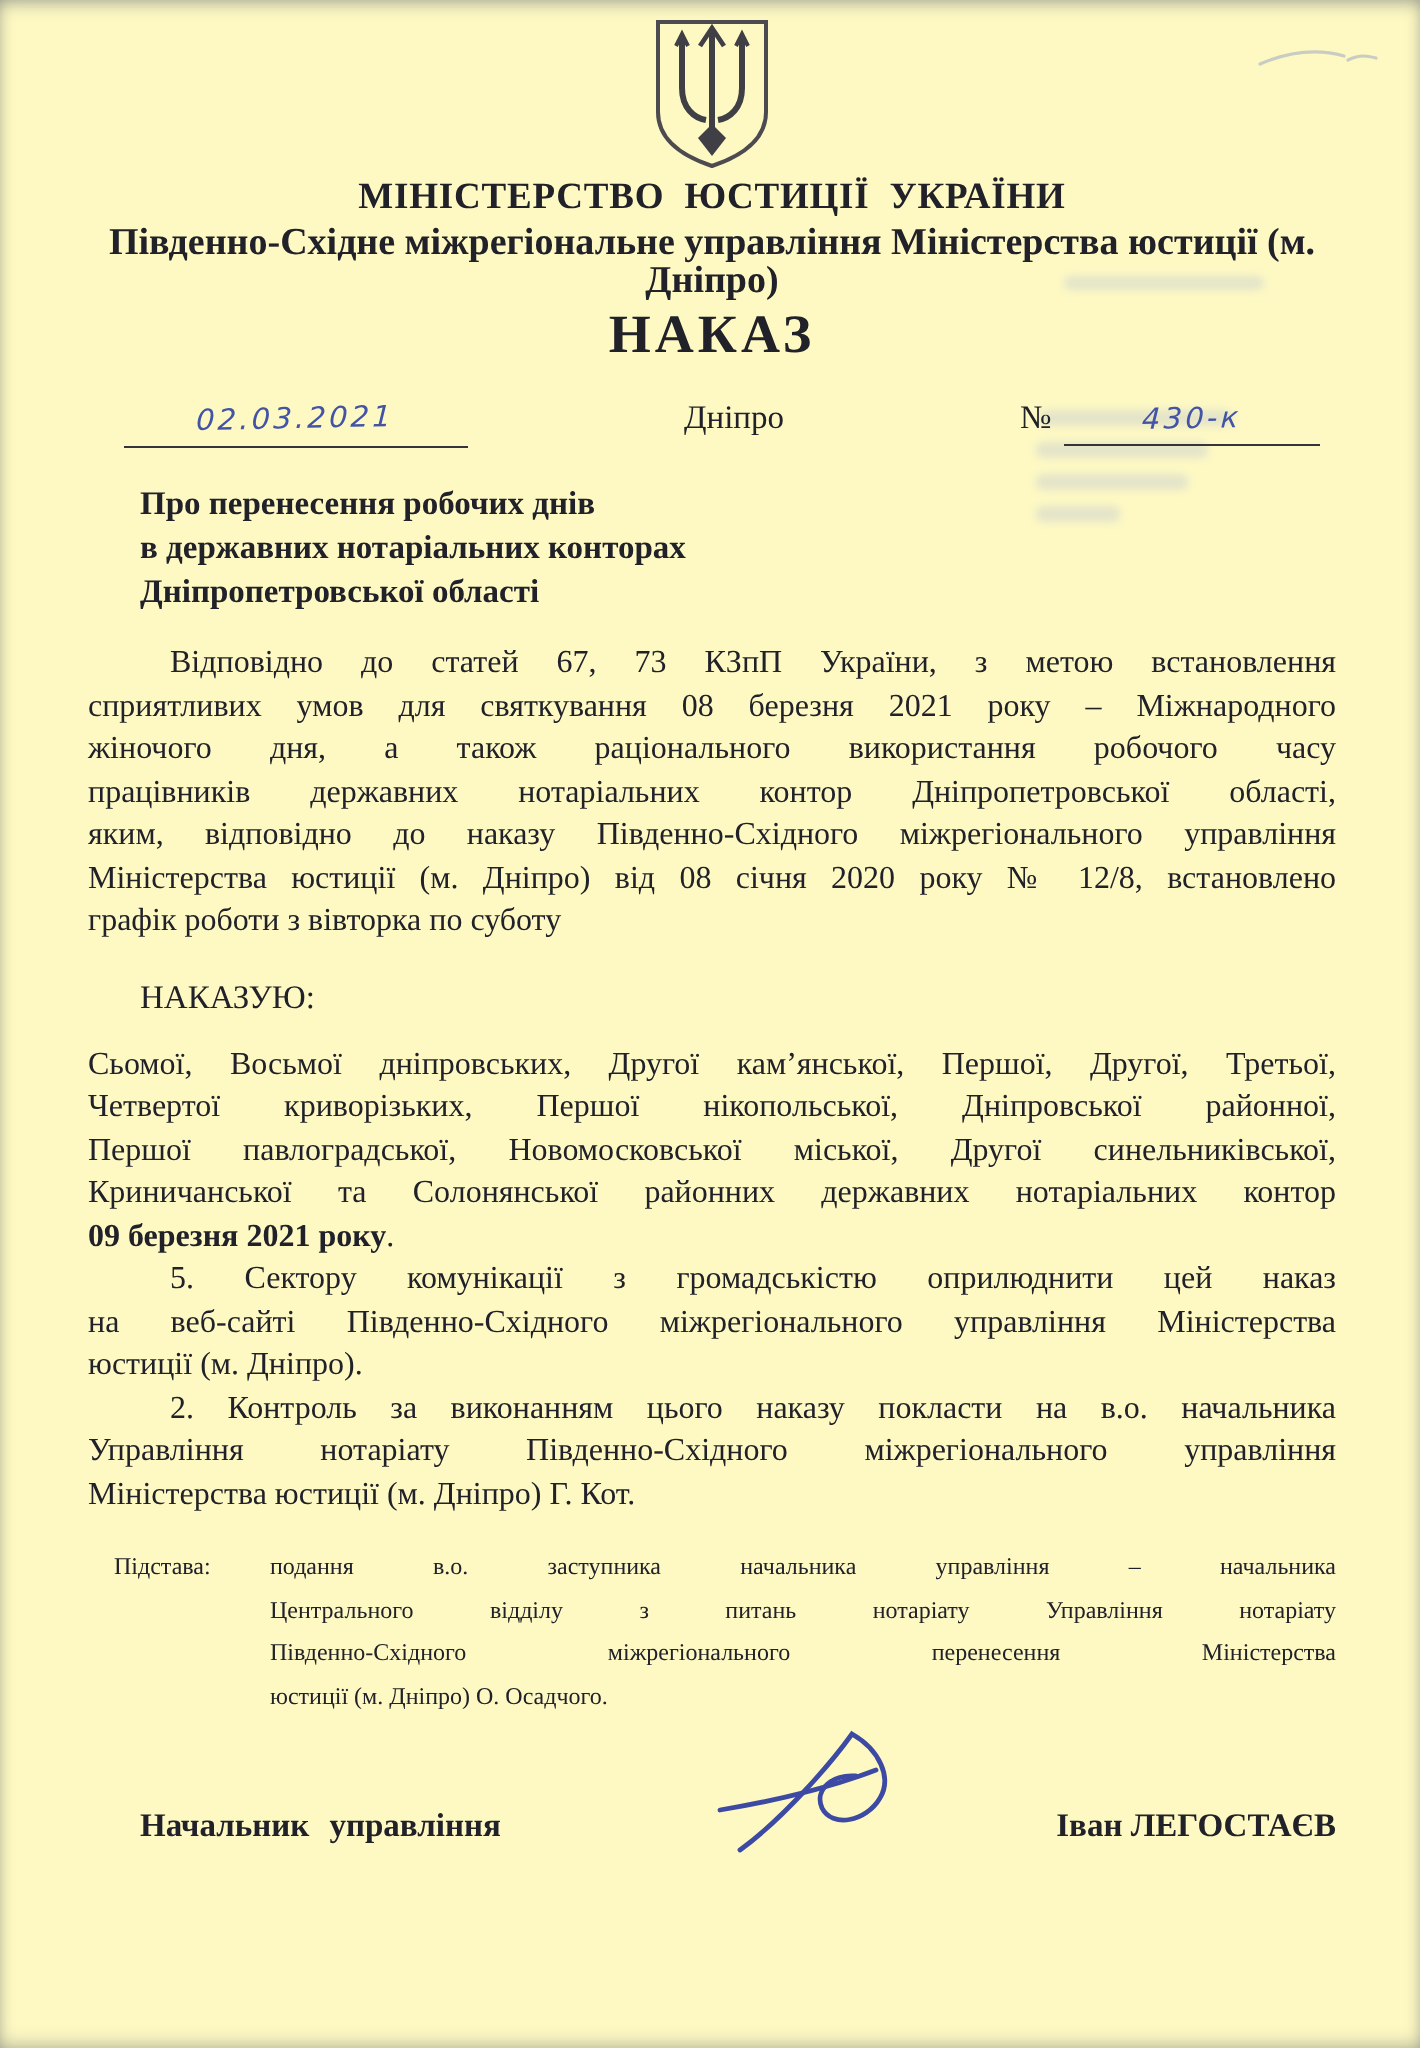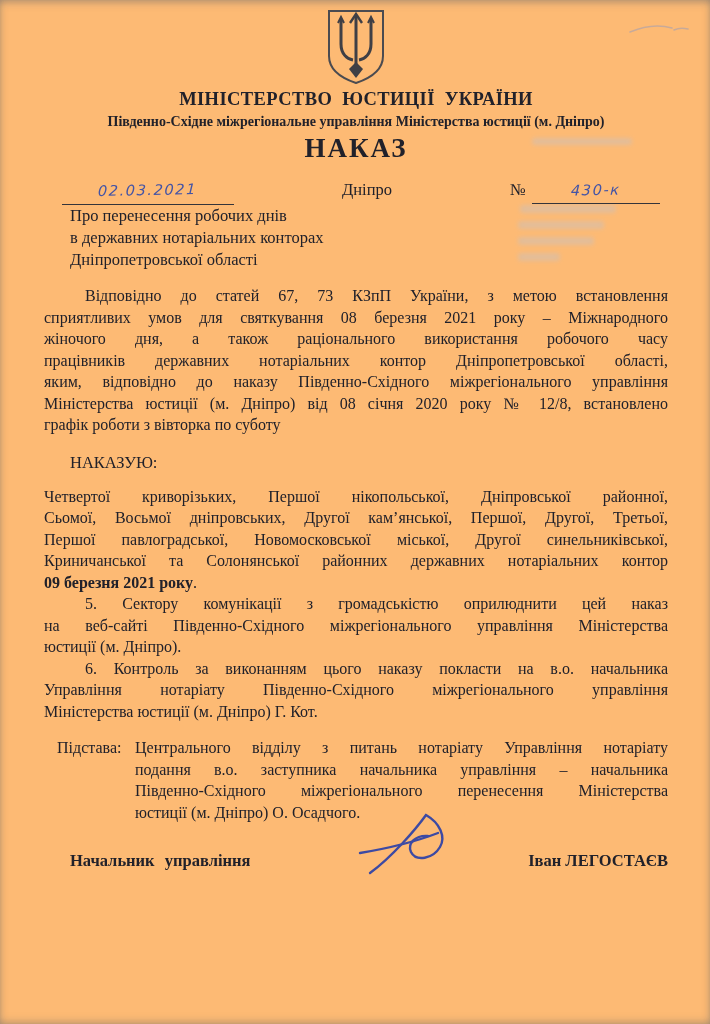--- a/index.html
+++ b/index.html
@@ -1,68 +1,68 @@
 <!DOCTYPE html>
 <html><head>
 <meta charset="utf-8">
 <style>
   html,body{margin:0;padding:0;background:#d7d7d5;}
   .page{
     position:relative;width:710px;height:1024px;overflow:hidden;
-    background:#fdba74;
+    background:#fef9c3;
     font-family:"Liberation Serif","DejaVu Serif",serif;
     color:#21212a;
     box-shadow:inset 0 5px 8px -3px rgba(90,100,110,.45),
                inset 0 -6px 9px -4px rgba(90,100,110,.35),
                inset 4px 0 8px -4px rgba(90,100,110,.22),
                inset -4px 0 8px -4px rgba(90,100,110,.22);
   }
   .content{position:absolute;left:44px;top:0;width:624px;}
 
   
   .emblem{width:62px;height:78px;margin:8px auto 0;display:block;}
   .ministry{margin-top:2px;text-align:center;font-weight:bold;font-size:18.5px;
     letter-spacing:.4px;word-spacing:5px;line-height:22px;}
-  .department{margin-top:2px;text-align:center;font-weight:bold;font-size:14px;line-height:19px;}
+  .department{margin-top:2px;text-align:center;font-weight:bold;font-size:19px;line-height:19px;}
   .doctype{margin-top:5px;text-align:center;font-weight:bold;font-size:27px;
     letter-spacing:2px;line-height:25px;}
 
   
   .meta{position:relative;margin-top:19px;height:25px;font-size:16.5px;}
   .meta-city{position:absolute;left:0;right:0;text-align:center;padding-left:22px;}
   .meta-date{position:absolute;left:18px;width:172px;height:24px;
     border-bottom:1.6px solid #34343a;text-align:center;}
   .meta-number{position:absolute;right:8px;width:150px;height:24px;display:flex;}
   .meta-number .nlabel{flex:0 0 auto;padding-right:6px;}
   .meta-number .nline{flex:1 1 auto;border-bottom:1.6px solid #34343a;text-align:center;}
   .handwriting{
     font-family:"DejaVu Sans",sans-serif;font-style:italic;
     color:#4354a6;font-size:14.5px;letter-spacing:1.6px;
     display:inline-block;transform:rotate(-1.2deg) skewX(-4deg);
   }
 
   
-  .subject{padding-left:26px;font-weight:normal;font-size:16.5px;line-height:22px;}
+  .subject{margin-top:17px;padding-left:26px;font-weight:bold;font-size:16.5px;line-height:22px;}
 
   
   .bodytext{font-size:16px;line-height:21.5px;}
   .jline{text-align:justify;text-align-last:justify;}
   .jline-last{text-align:justify;text-align-last:left;font-family:Liberation Serif, serif;}
   .indent{text-indent:41px;}
   .preamble{margin-top:14px;}
   .order-heading{margin-top:16px;padding-left:26px;font-weight:normal;font-size:16.5px;line-height:22px;}
   .order-items{margin-top:12px;}
 
   
-  .basis{margin-top:15px;display:flex;padding-left:13px;font-size:16px;line-height:21.5px;}
+  .basis{margin-top:15px;display:flex;padding-left:13px;font-size:12px;line-height:21.5px;}
   .basis-label{flex:0 0 78px;}
   .basis-text{flex:1 1 auto;}
 
   
-  .sig-row{position:relative;margin-top:20px;height:42px;font-size:16.5px;font-weight:bold;}
+  .sig-row{position:relative;margin-top:36px;height:42px;font-size:16.5px;font-weight:bold;}
   .sig-position{position:absolute;left:26px;top:8px;word-spacing:6px;}
   .sig-name{position:absolute;right:0;top:8px;}
   .sig-scribble{position:absolute;left:312px;top:-32px;}
 
   
   .ghost{position:absolute;background:#b9c2d4;opacity:.38;filter:blur(2px);border-radius:3px;}
   .pen-mark{position:absolute;left:628px;top:20px;opacity:.45;}
 </style>
 </head>
 <body>
@@ -122,43 +122,43 @@
       <div class="jline">працівників державних нотаріальних контор Дніпропетровської області,</div>
       <div class="jline">яким, відповідно до наказу Південно-Східного міжрегіонального управління</div>
       <div class="jline">Міністерства юстиції (м. Дніпро) від 08 січня 2020 року № 12/8, встановлено</div>
       <div class="jline-last">графік роботи з вівторка по суботу</div>
     </div>
 
     <div class="order-heading">НАКАЗУЮ:</div>
 
     <div class="order-items bodytext">
       <div>
+        <div class="jline">Сьомої, Восьмої дніпровських, Другої кам’янської, Першої, Другої, Третьої,</div>
         <div class="jline">Четвертої криворізьких, Першої нікопольської, Дніпровської районної,</div>
-        <div class="jline">Сьомої, Восьмої дніпровських, Другої кам’янської, Першої, Другої, Третьої,</div>
         <div class="jline">Першої павлоградської, Новомосковської міської, Другої синельниківської,</div>
         <div class="jline">Криничанської та Солонянської районних державних нотаріальних контор</div>
         <div class="jline-last"><b>09 березня 2021 року</b><span>.</span></div>
       </div>
       <div>
         <div class="jline indent">5. Сектору комунікації з громадськістю оприлюднити цей наказ</div>
         <div class="jline">на веб-сайті Південно-Східного міжрегіонального управління Міністерства</div>
         <div class="jline-last">юстиції (м. Дніпро).</div>
       </div>
       <div>
-        <div class="jline indent">6. Контроль за виконанням цього наказу покласти на в.о. начальника</div>
+        <div class="jline indent">2. Контроль за виконанням цього наказу покласти на в.о. начальника</div>
         <div class="jline">Управління нотаріату Південно-Східного міжрегіонального управління</div>
         <div class="jline-last">Міністерства юстиції (м. Дніпро) Г. Кот.</div>
       </div>
     </div>
 
     <div class="basis">
       <div class="basis-label">Підстава:</div>
       <div class="basis-text">
+        <div class="jline">подання в.о. заступника начальника управління – начальника</div>
         <div class="jline">Центрального відділу з питань нотаріату Управління нотаріату</div>
-        <div class="jline">подання в.о. заступника начальника управління – начальника</div>
         <div class="jline">Південно-Східного міжрегіонального перенесення Міністерства</div>
         <div class="jline-last">юстиції (м. Дніпро) О. Осадчого.</div>
       </div>
     </div>
 
     <div class="sig-row">
       <div class="sig-position">Начальник управління</div>
       <svg class="sig-scribble" width="95" height="70" viewBox="0 0 95 70">
         <path d="M4 42 C28 38 56 32 82 22" fill="none" stroke="#3d4aa3" stroke-width="2.4" stroke-linecap="round"></path>
         <path d="M14 62 C36 46 60 18 70 4 C84 12 90 26 84 36 C77 48 60 51 55 41 C51 32 60 24 72 25" fill="none" stroke="#3d4aa3" stroke-width="2.4" stroke-linecap="round"></path>

